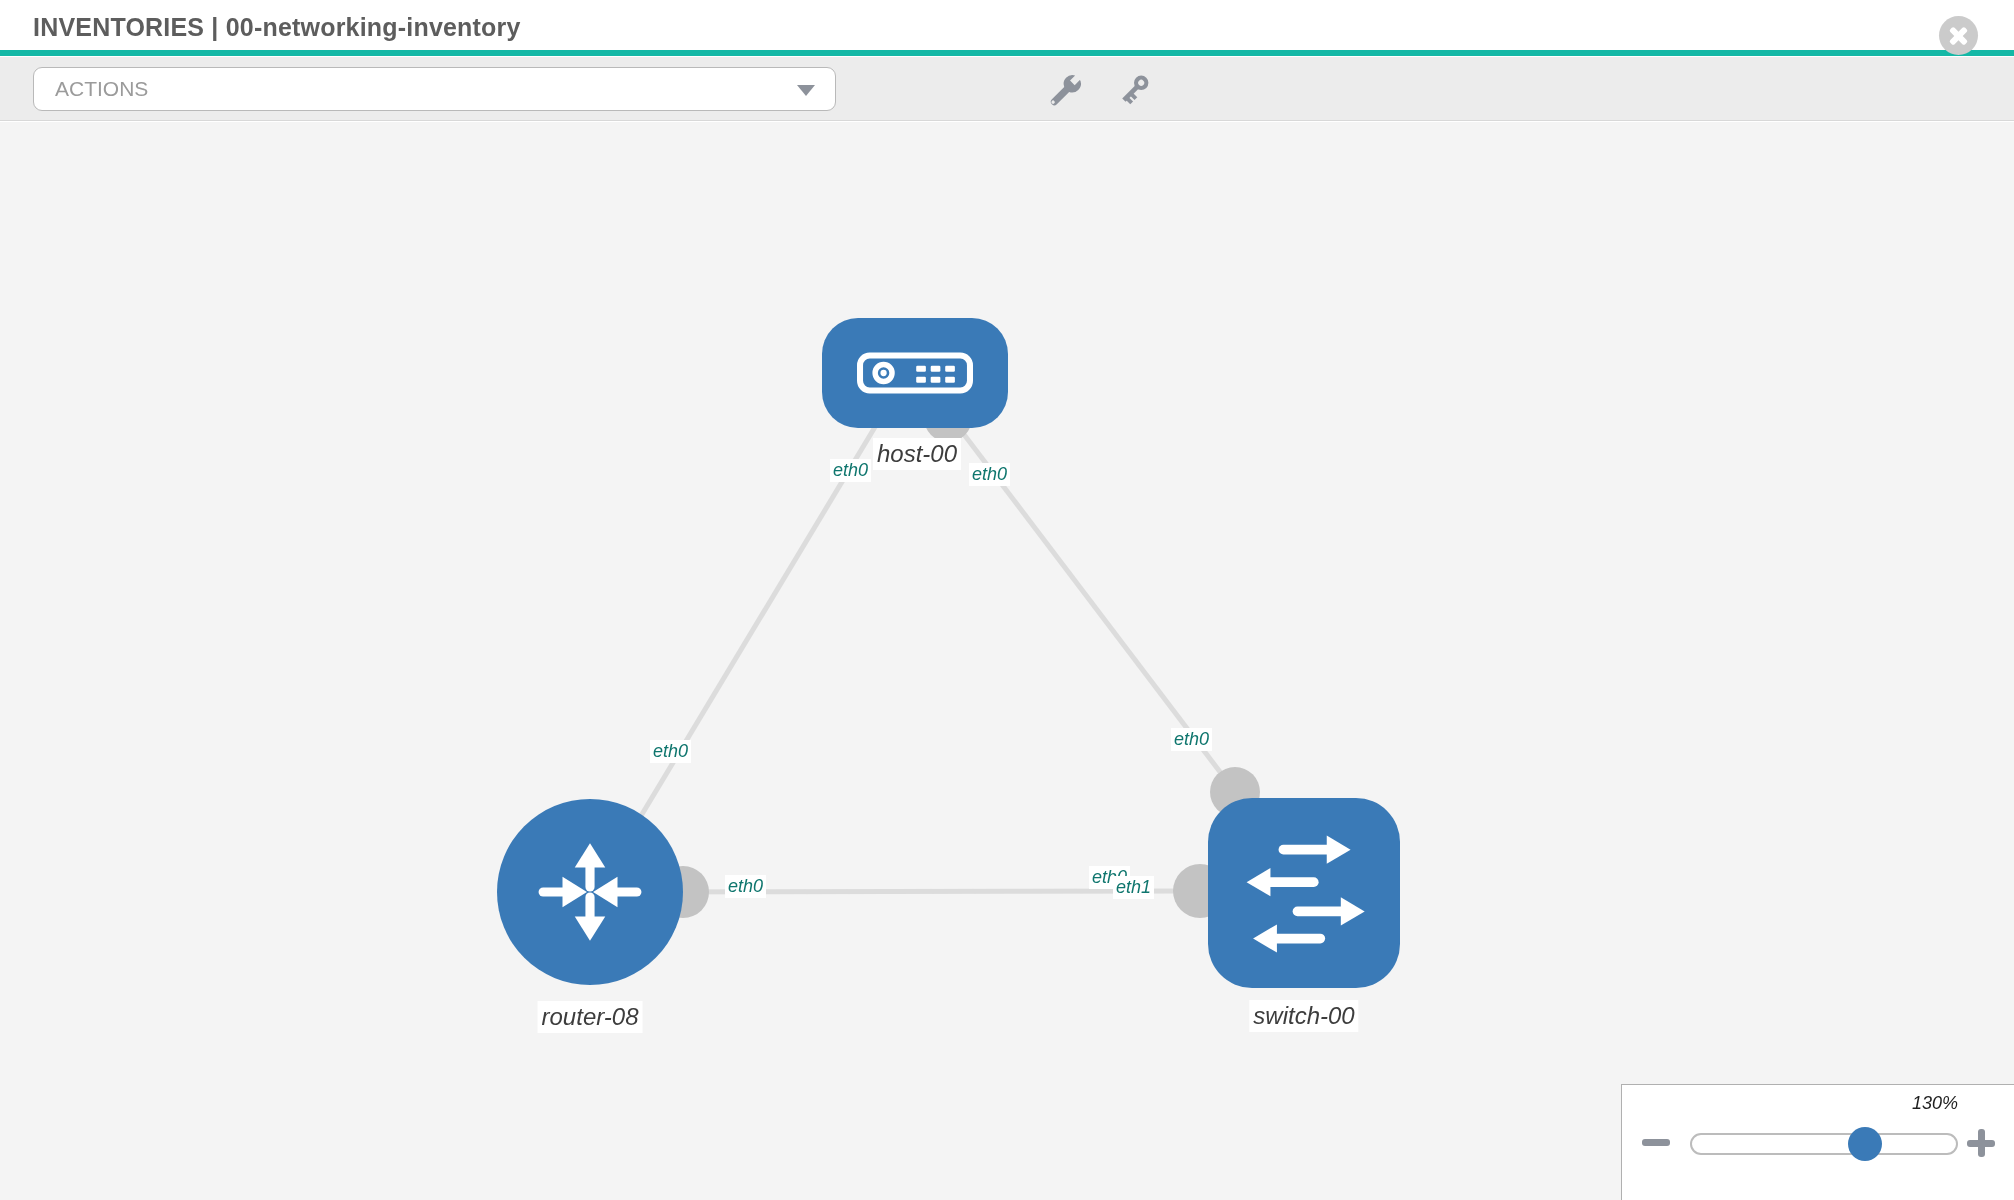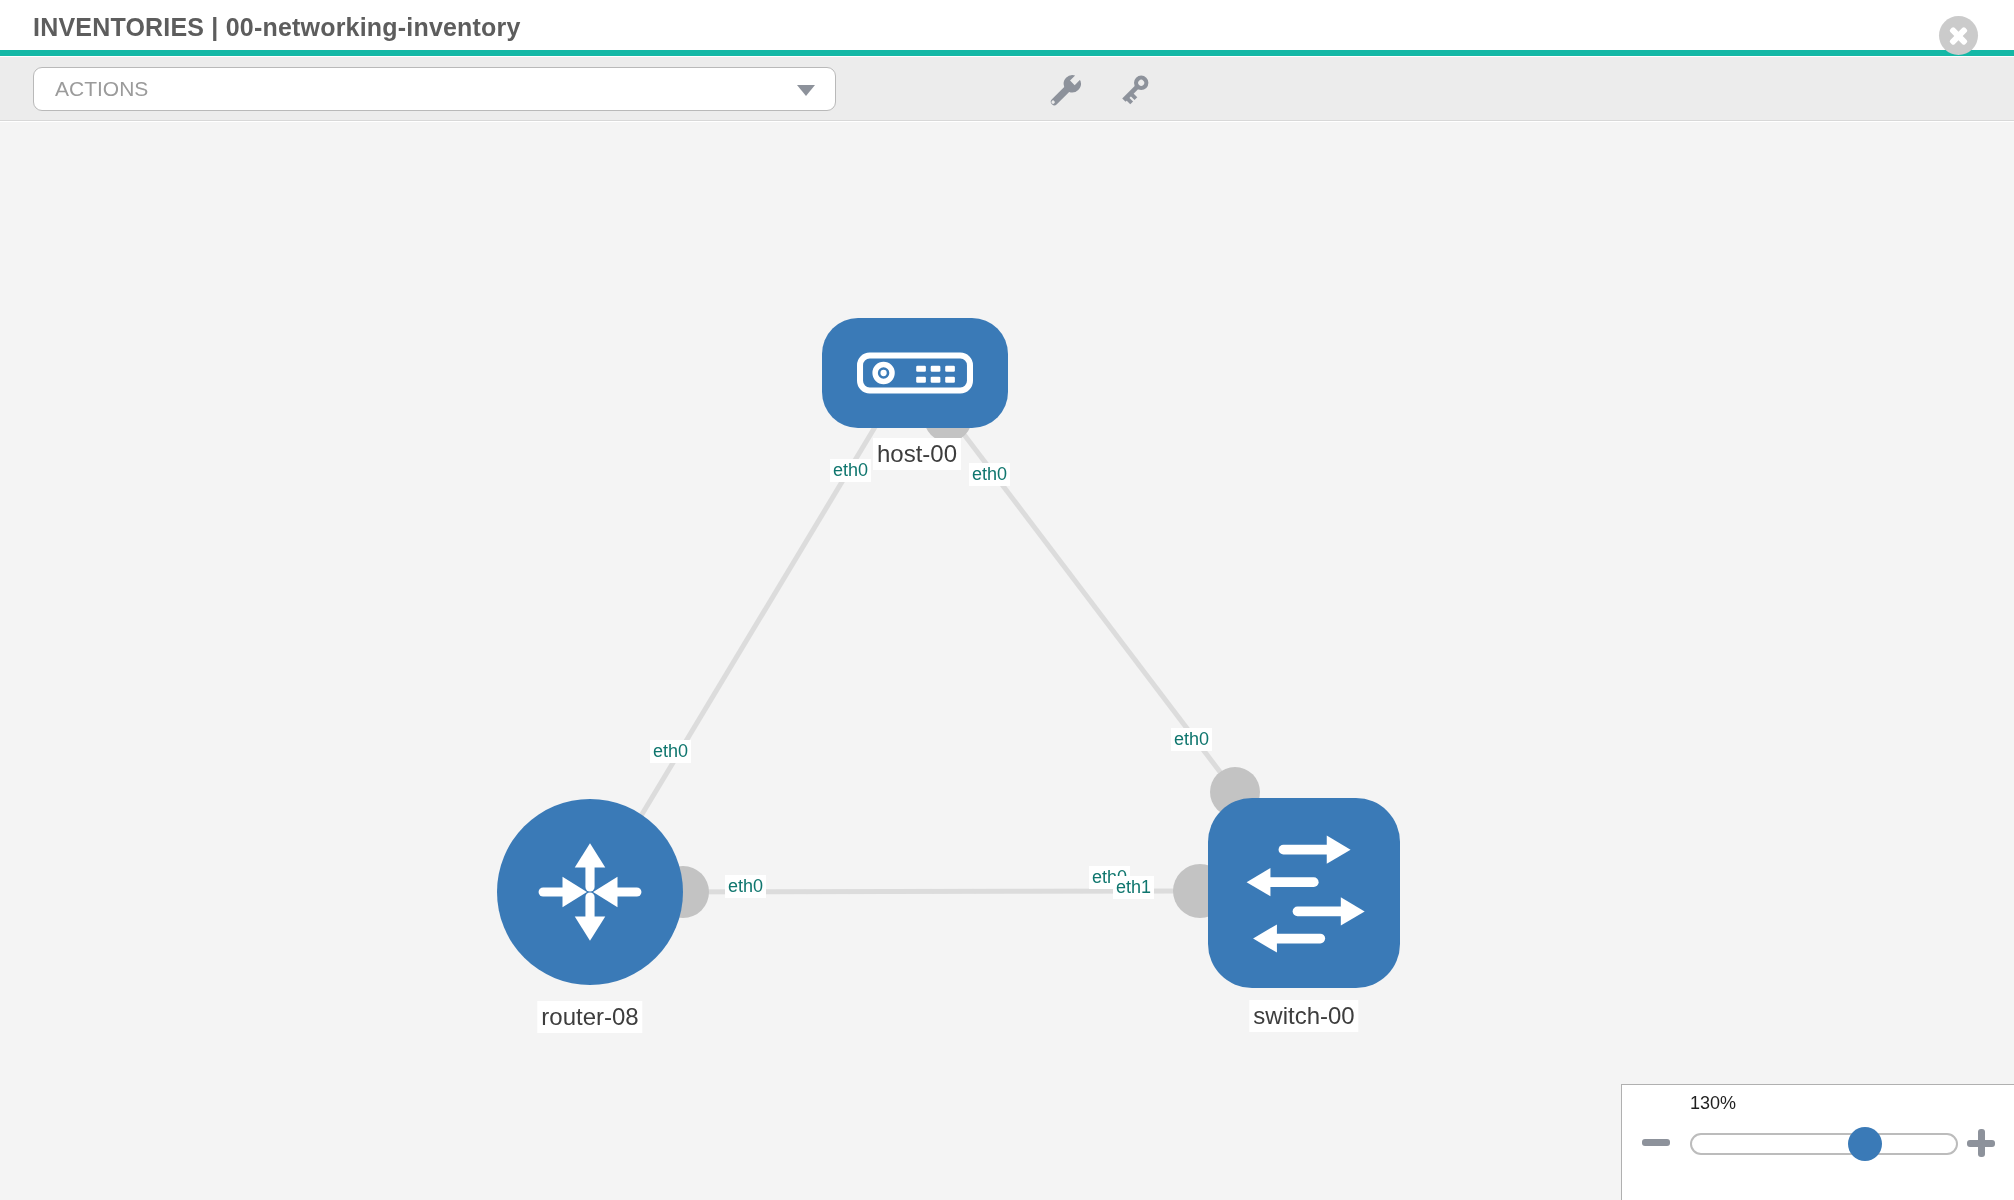--- a/index.html
+++ b/index.html
@@ -21,32 +21,32 @@
   .select-box { position:absolute; top:10px; height:44px; background:#fff; border:1px solid #b9b9b9; border-radius:9px; cursor:pointer; }
   .select-box .select-label { position:absolute; left:21px; top:0; line-height:42px; font-size:21px; color:#9b9b9b; }
   .caret-down { position:absolute; right:20px; top:17px; width:0; height:0; border-left:9px solid transparent; border-right:9px solid transparent; border-top:11px solid #8d929b; }
   .actions-box { left:33px; width:803px; }
   .search-box  { left:1185px; width:793px; }
   .tool-icon { position:absolute; top:15px; width:36px; height:36px; cursor:pointer; }
   .wrench-pos { left:1048px; }
   .key-pos { left:1116px; }
 
   
-  .canvas { position:absolute; left:0; top:122px; width:2014px; height:1078px; background:#f4f4f4; overflow:hidden; }
+  .canvas { position:absolute; left:0; top:122px; width:2014px; height:1078px; background:#f4f4f4; overflow:hidden;font-style:italic; }
   .canvas svg.links { position:absolute; left:0; top:0; z-index:1; }
   .node { position:absolute; z-index:2; background:#3a7ab7; display:flex; align-items:center; justify-content:center; cursor:pointer; }
   .node-host   { left:822px; top:196px; width:186px; height:110px; border-radius:36px; }
   .node-router { left:497px; top:677px; width:186px; height:186px; border-radius:50%; }
   .node-switch { left:1208px; top:676px; width:192px; height:190px; border-radius:44px; }
   .node-label { position:absolute; z-index:3; transform:translateX(-50%); background:#fff; color:#3d3d3d; font-size:24px; line-height:30px; padding:1px 4px; white-space:nowrap; }
   .iface-label { position:absolute; z-index:3; background:#fff; color:#0f766e; font-size:18px; line-height:23px; padding:0 3px; white-space:nowrap; }
 
   
   .zoom-panel { position:absolute; left:1621px; top:962px; width:394px; height:117px; background:#fff; border:1px solid #b0b0b0; z-index:5; }
-  .zoom-value { position:absolute; left:68px; top:8px; width:268px; text-align:left; font-size:18px; color:#1f1f1f; }
+  .zoom-value { position:absolute; left:68px; top:8px; width:268px; text-align:right; font-size:18px; color:#1f1f1f; }
   .zoom-track { position:absolute; left:68px; top:48px; width:268px; height:22px; background:#fff; border:2px solid #bcbcbc; border-radius:12px; cursor:pointer; }
   .zoom-thumb { position:absolute; left:226px; top:42px; width:34px; height:34px; border-radius:50%; background:#3a7ab7; cursor:grab; }
   .zoom-minus { position:absolute; left:20px; top:54px; width:28px; height:7px; border-radius:3px; background:#8d929b; cursor:pointer; }
   .zoom-plus { position:absolute; left:345px; top:44px; width:28px; height:28px; cursor:pointer; }
   .zoom-plus::before { content:""; position:absolute; left:0; top:10.5px; width:28px; height:7px; border-radius:3px; background:#8d929b; }
   .zoom-plus::after  { content:""; position:absolute; left:10.5px; top:0; width:7px; height:28px; border-radius:3px; background:#8d929b; }
 </style>
 </head>
 <body>
 

